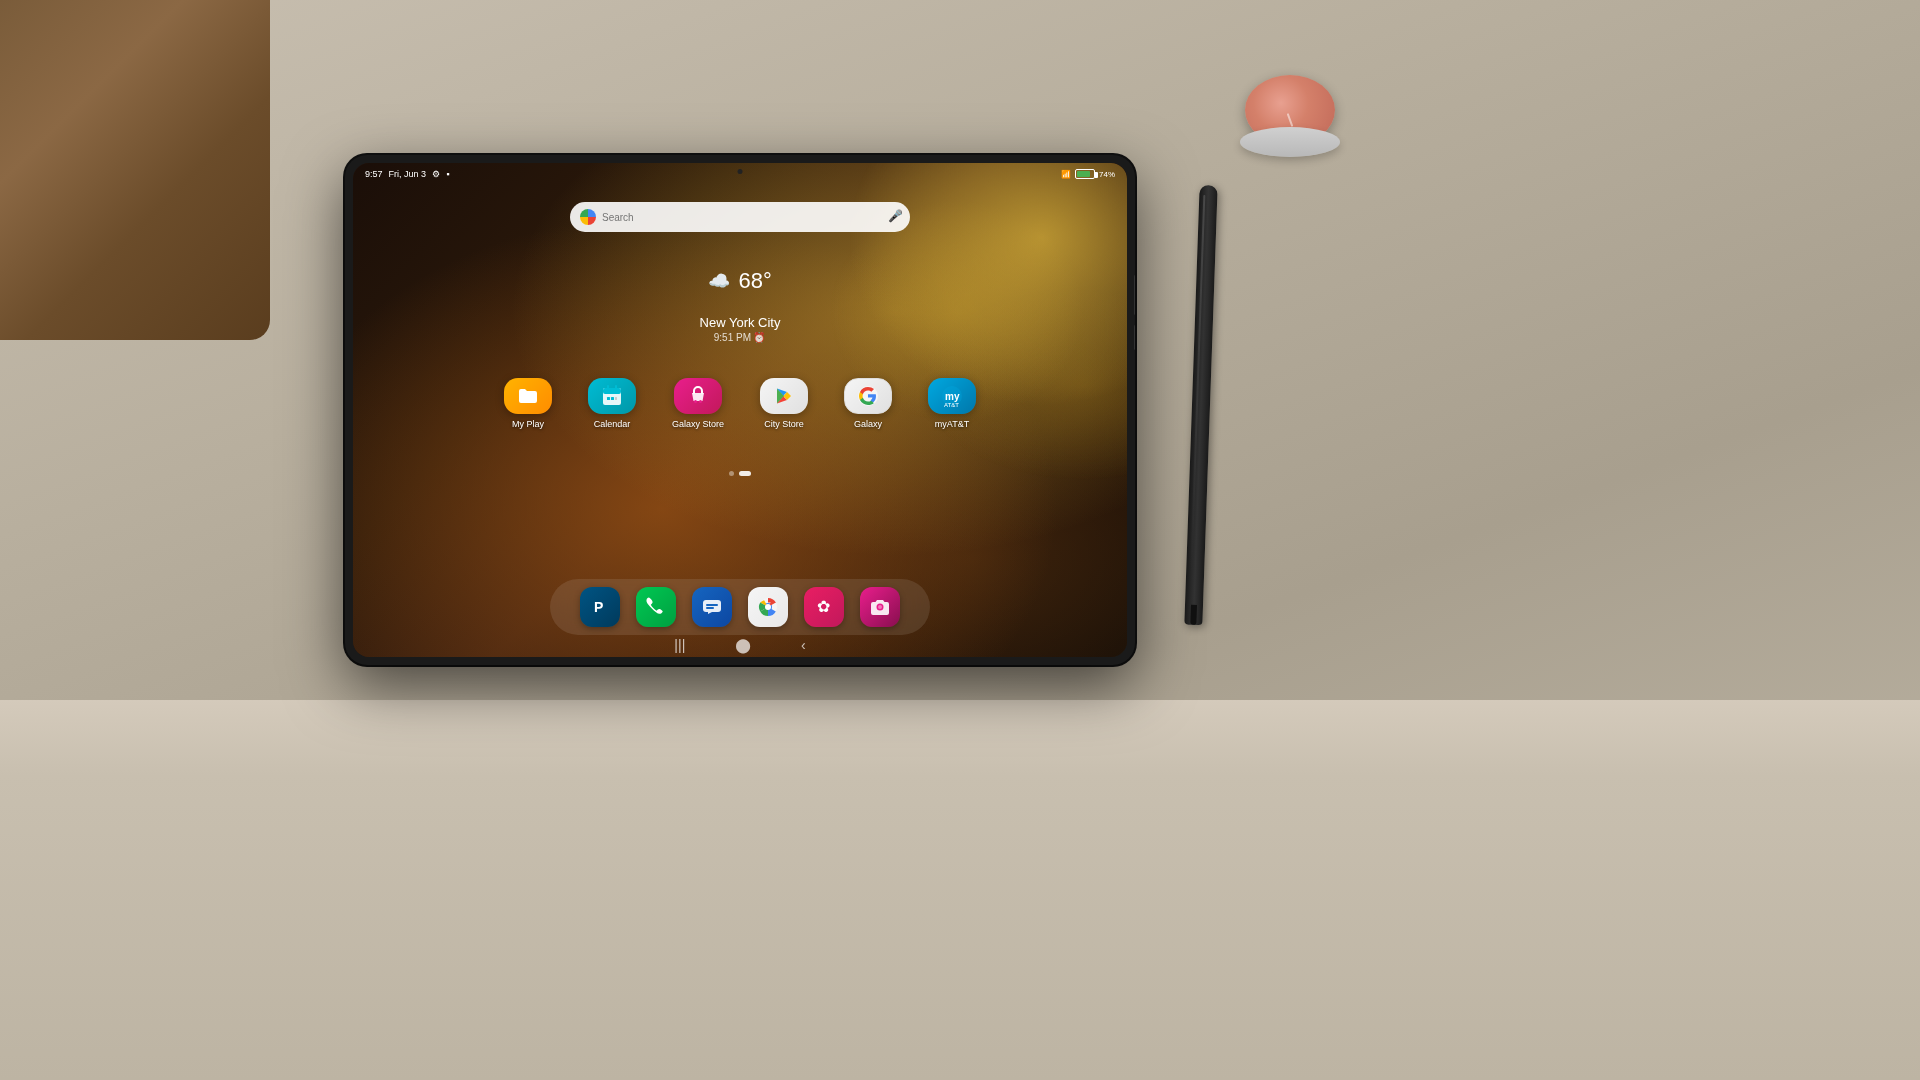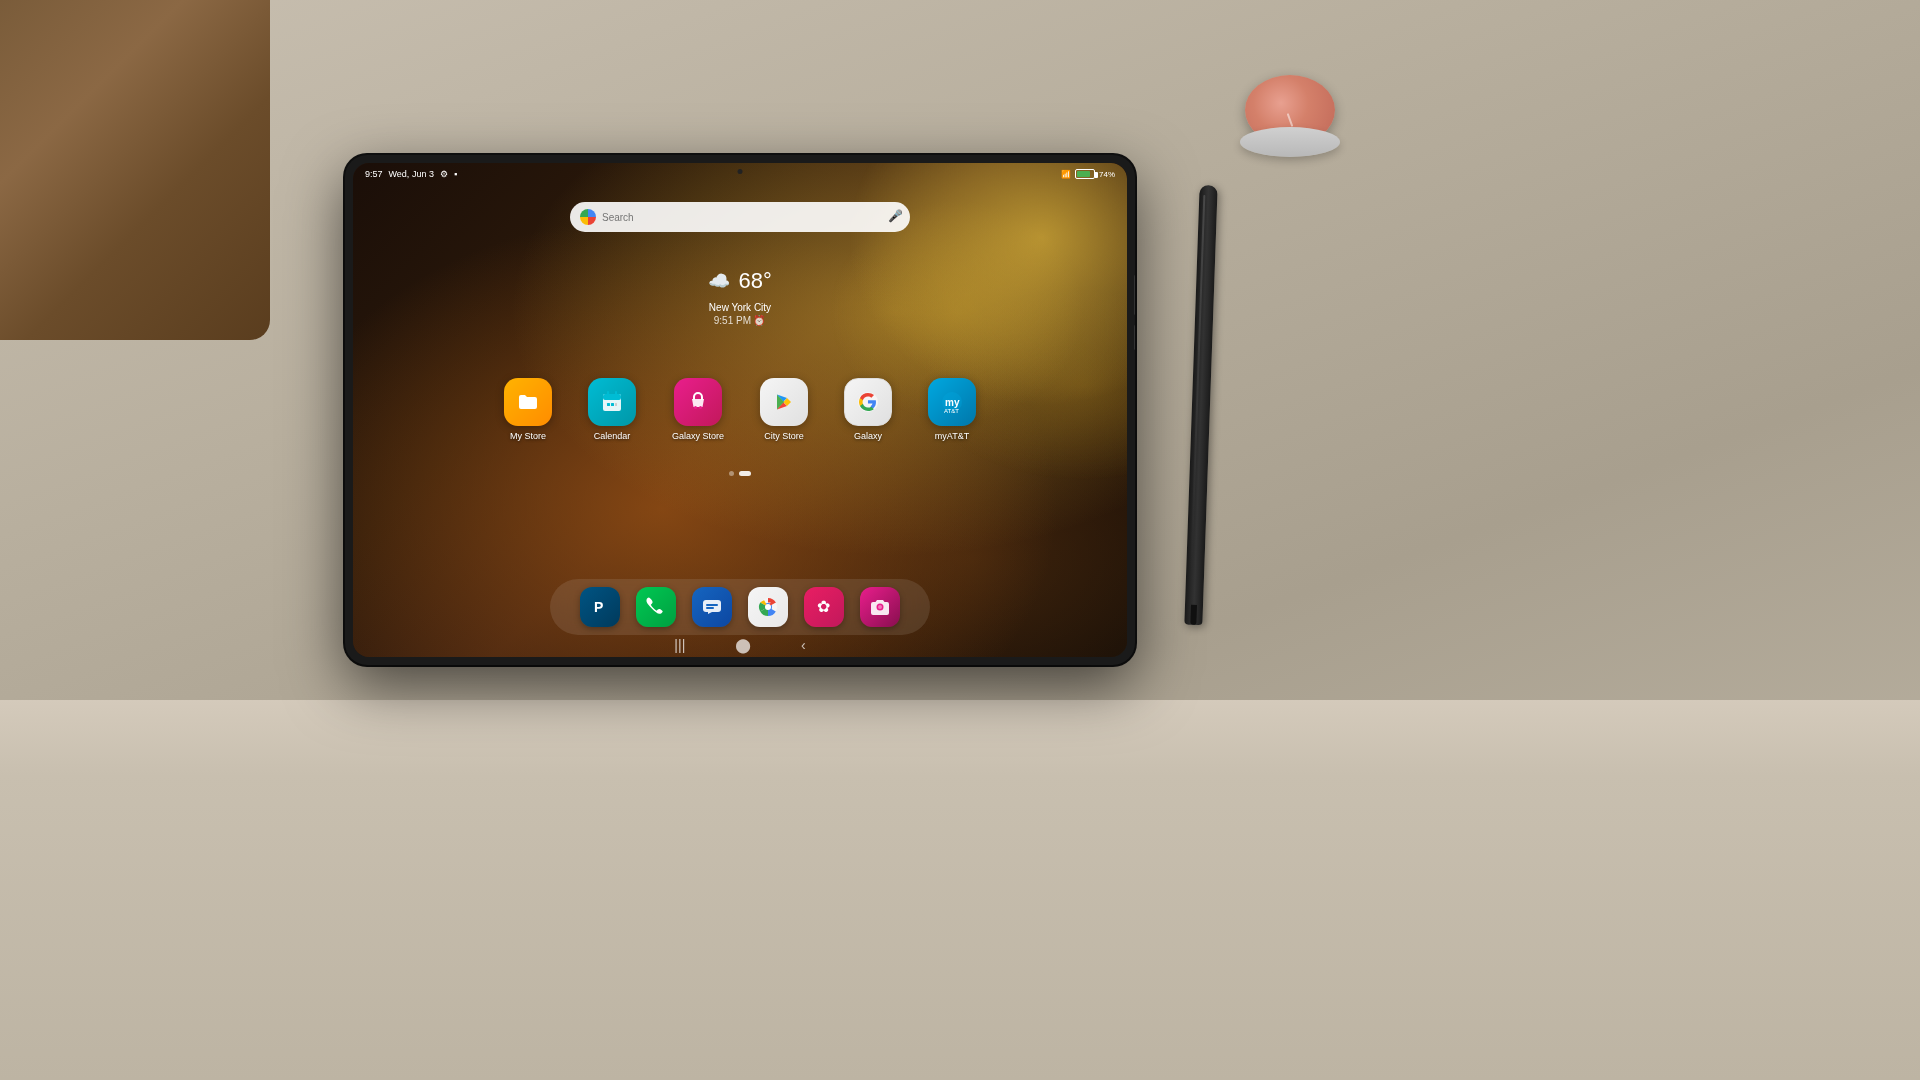--- a/index.html
+++ b/index.html
@@ -280,22 +280,22 @@
       gap: 8px;
     }
     .cloud-icon {
       font-size: 18px;
     }
     .temp {
       font-size: 22px;
       font-weight: 300;
     }
     .city {
-      font-size: 10px;
-      margin-top: 8px;
+      font-size: 13px;
+      margin-top: 21px;
       font-weight: 400;
     }
     .time-weather {
       font-size: 10px;
       margin-top: 2px;
       color: rgba(255,255,255,0.8);
     }
 
     
     .app-grid {
@@ -311,21 +311,21 @@
     .app-item {
       display: flex;
       flex-direction: column;
       align-items: center;
       gap: 5px;
       cursor: pointer;
     }
 
     .app-icon {
       width: 48px;
-      height: 48px;
+      height: 36px;
       border-radius: 14px;
       display: flex;
       align-items: center;
       justify-content: center;
       font-size: 22px;
       box-shadow: 0 2px 8px rgba(0,0,0,0.3);
     }
 
     .app-label {
       font-size: 9px;
@@ -472,21 +472,21 @@
 
   <div class="tablet-screen">
     <div class="wallpaper"></div>
     <div class="swirl"></div>
 
     <div class="camera-dot"></div>
 
     <div class="status-bar">
       <div class="status-left">
         <span>9:57</span>
-        <span>Wed, Jun 3</span>
+        <span>Fri, Jun 3</span>
         <span>⚙</span>
         <span>▪</span>
       </div>
       <div class="status-right">
         <span>📶</span>
         <span>
           <div class="battery-icon">
             <div class="battery-fill"></div>
           </div>
         </span>
@@ -513,21 +513,21 @@
     </div>
 
     <div class="app-grid">
 
       <div class="app-item">
         <div class="app-icon icon-my-files">
           <svg width="24" height="24" viewBox="0 0 24 24" fill="none">
             <path d="M3 7a2 2 0 012-2h4l2 2h8a2 2 0 012 2v8a2 2 0 01-2 2H5a2 2 0 01-2-2V7z" fill="white"></path>
           </svg>
         </div>
-        <span class="app-label">My Store</span>
+        <span class="app-label">My Play</span>
       </div>
 
       <div class="app-item">
         <div class="app-icon icon-calendar">
           <svg width="24" height="24" viewBox="0 0 24 24" fill="none">
             <rect x="3" y="4" width="18" height="17" rx="2" fill="white" fill-opacity="0.9"></rect>
             <rect x="3" y="4" width="18" height="6" rx="2" fill="#00bcd4"></rect>
             <line x1="8" y1="2" x2="8" y2="6" stroke="#00bcd4" stroke-width="2" stroke-linecap="round"></line>
             <line x1="16" y1="2" x2="16" y2="6" stroke="#00bcd4" stroke-width="2" stroke-linecap="round"></line>
             <rect x="7" y="13" width="3" height="3" rx="0.5" fill="#00bcd4"></rect>

